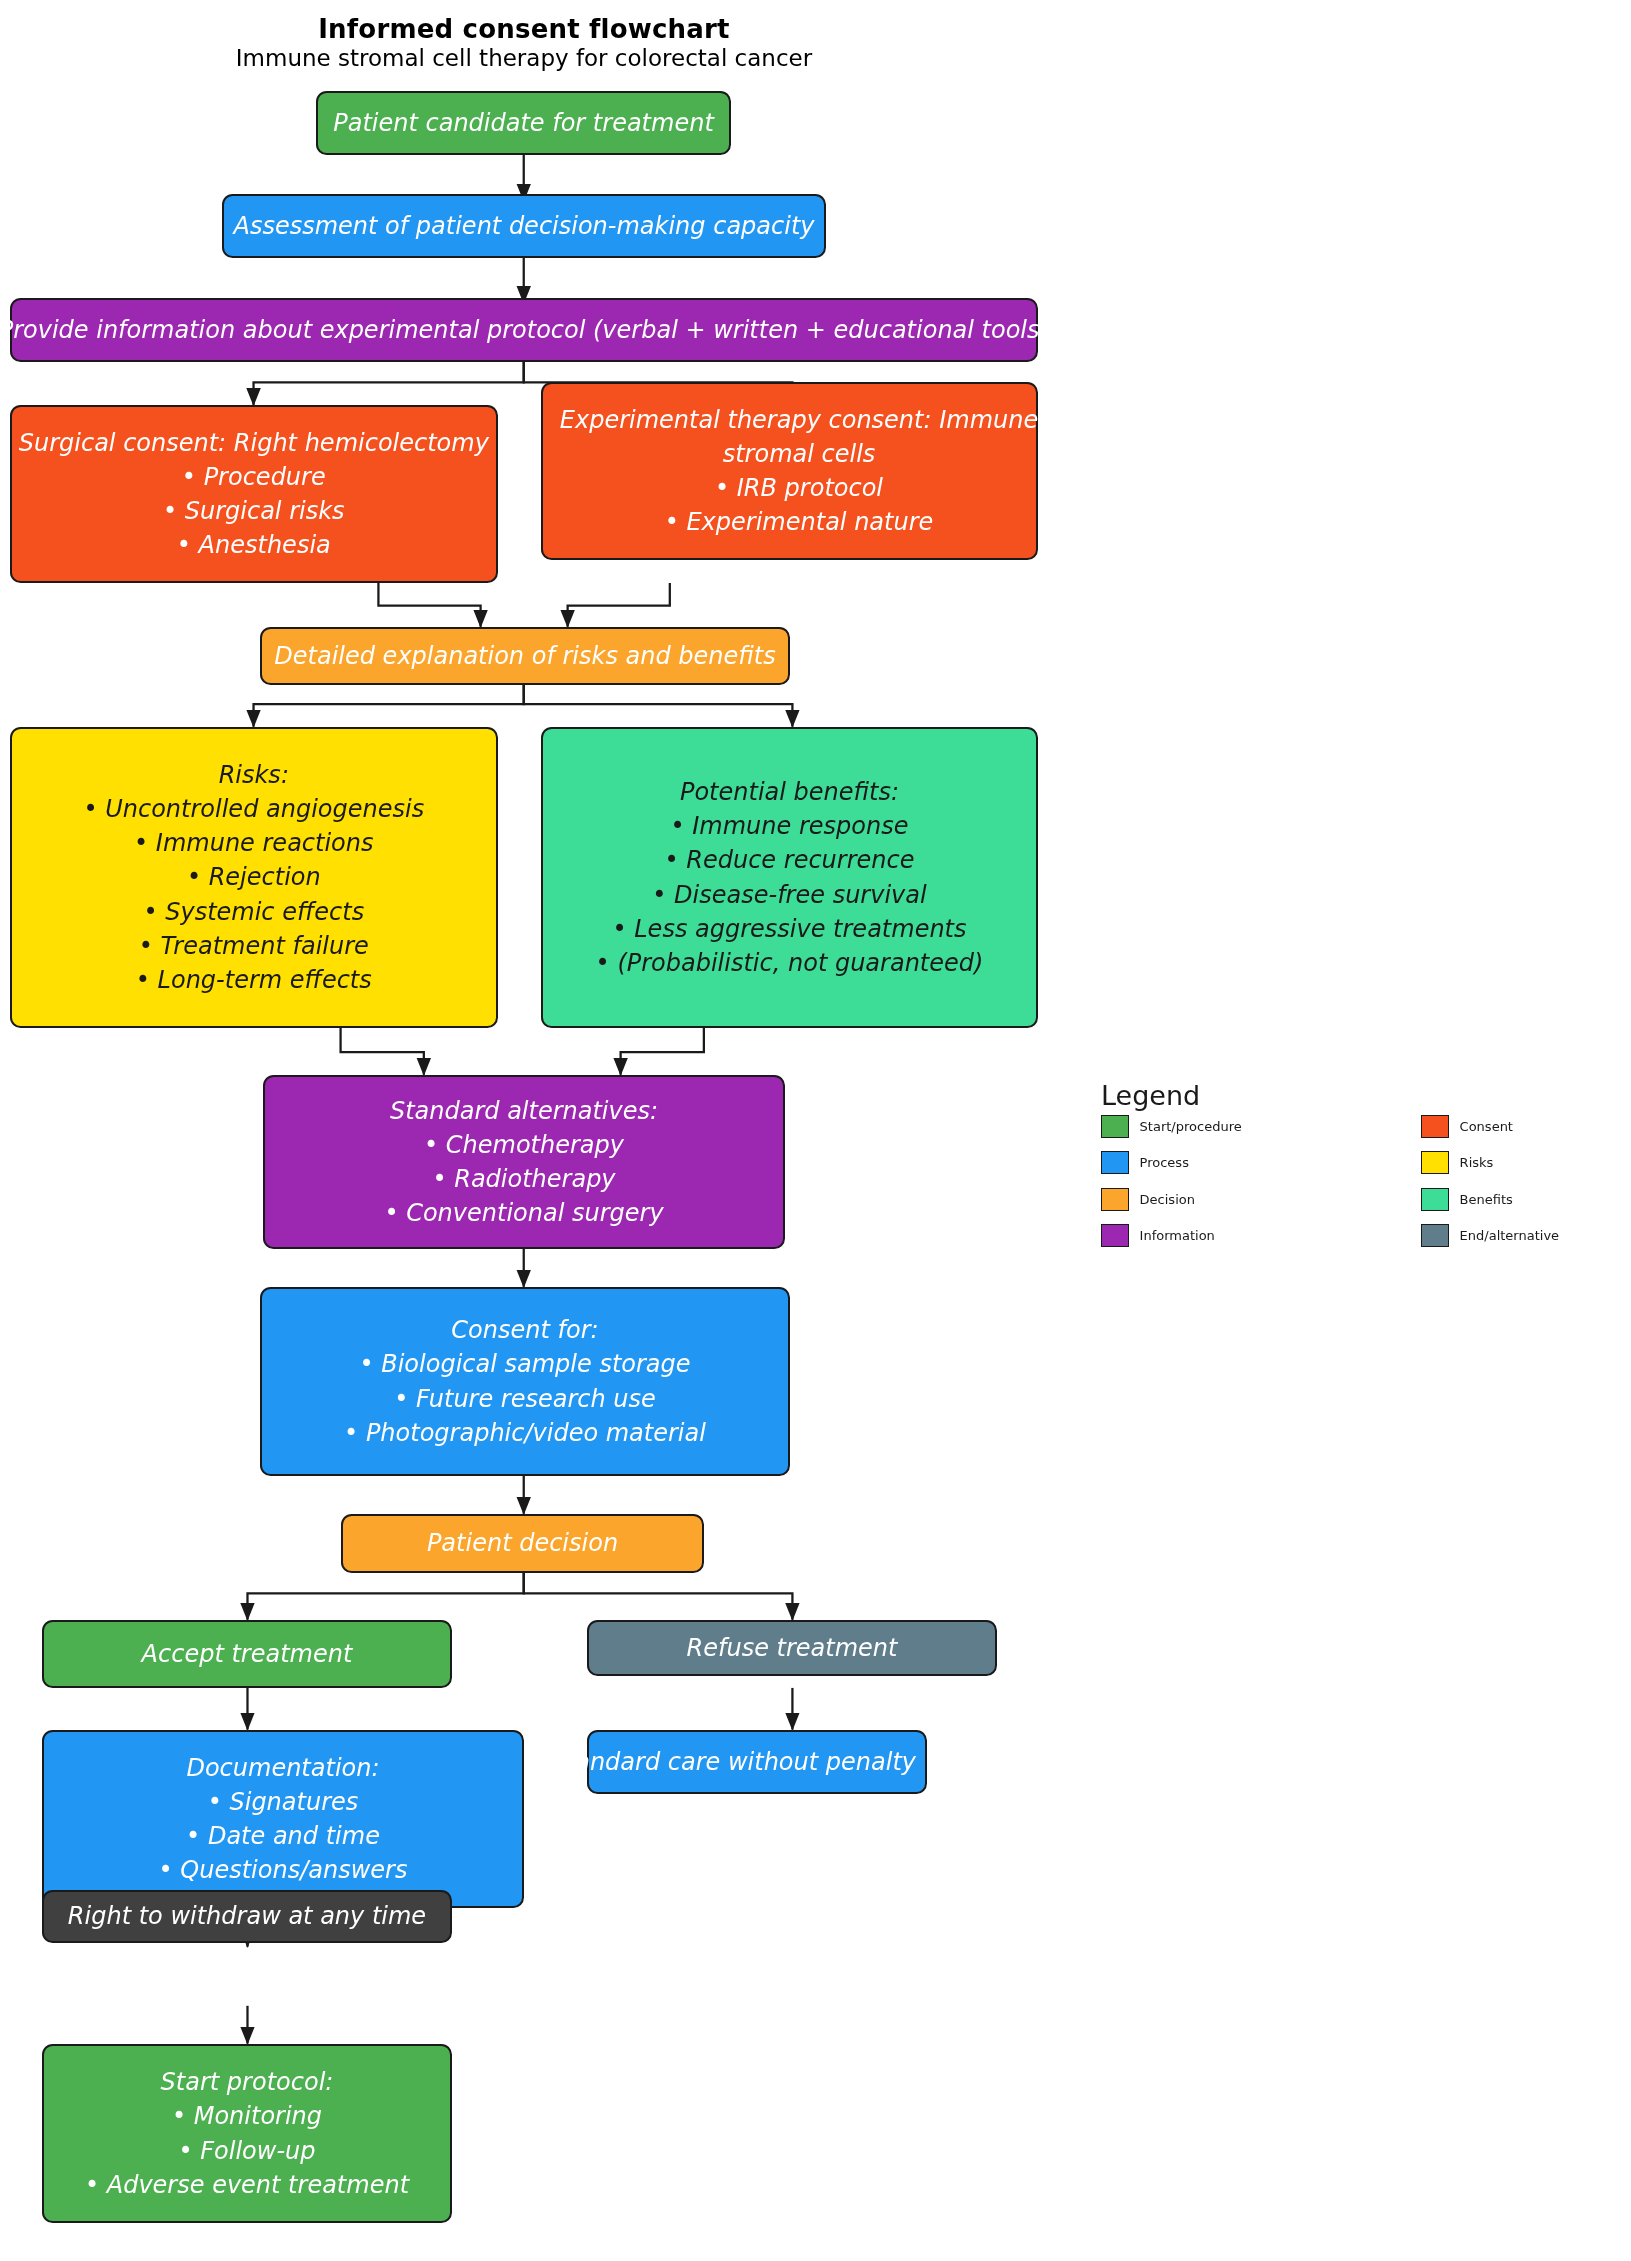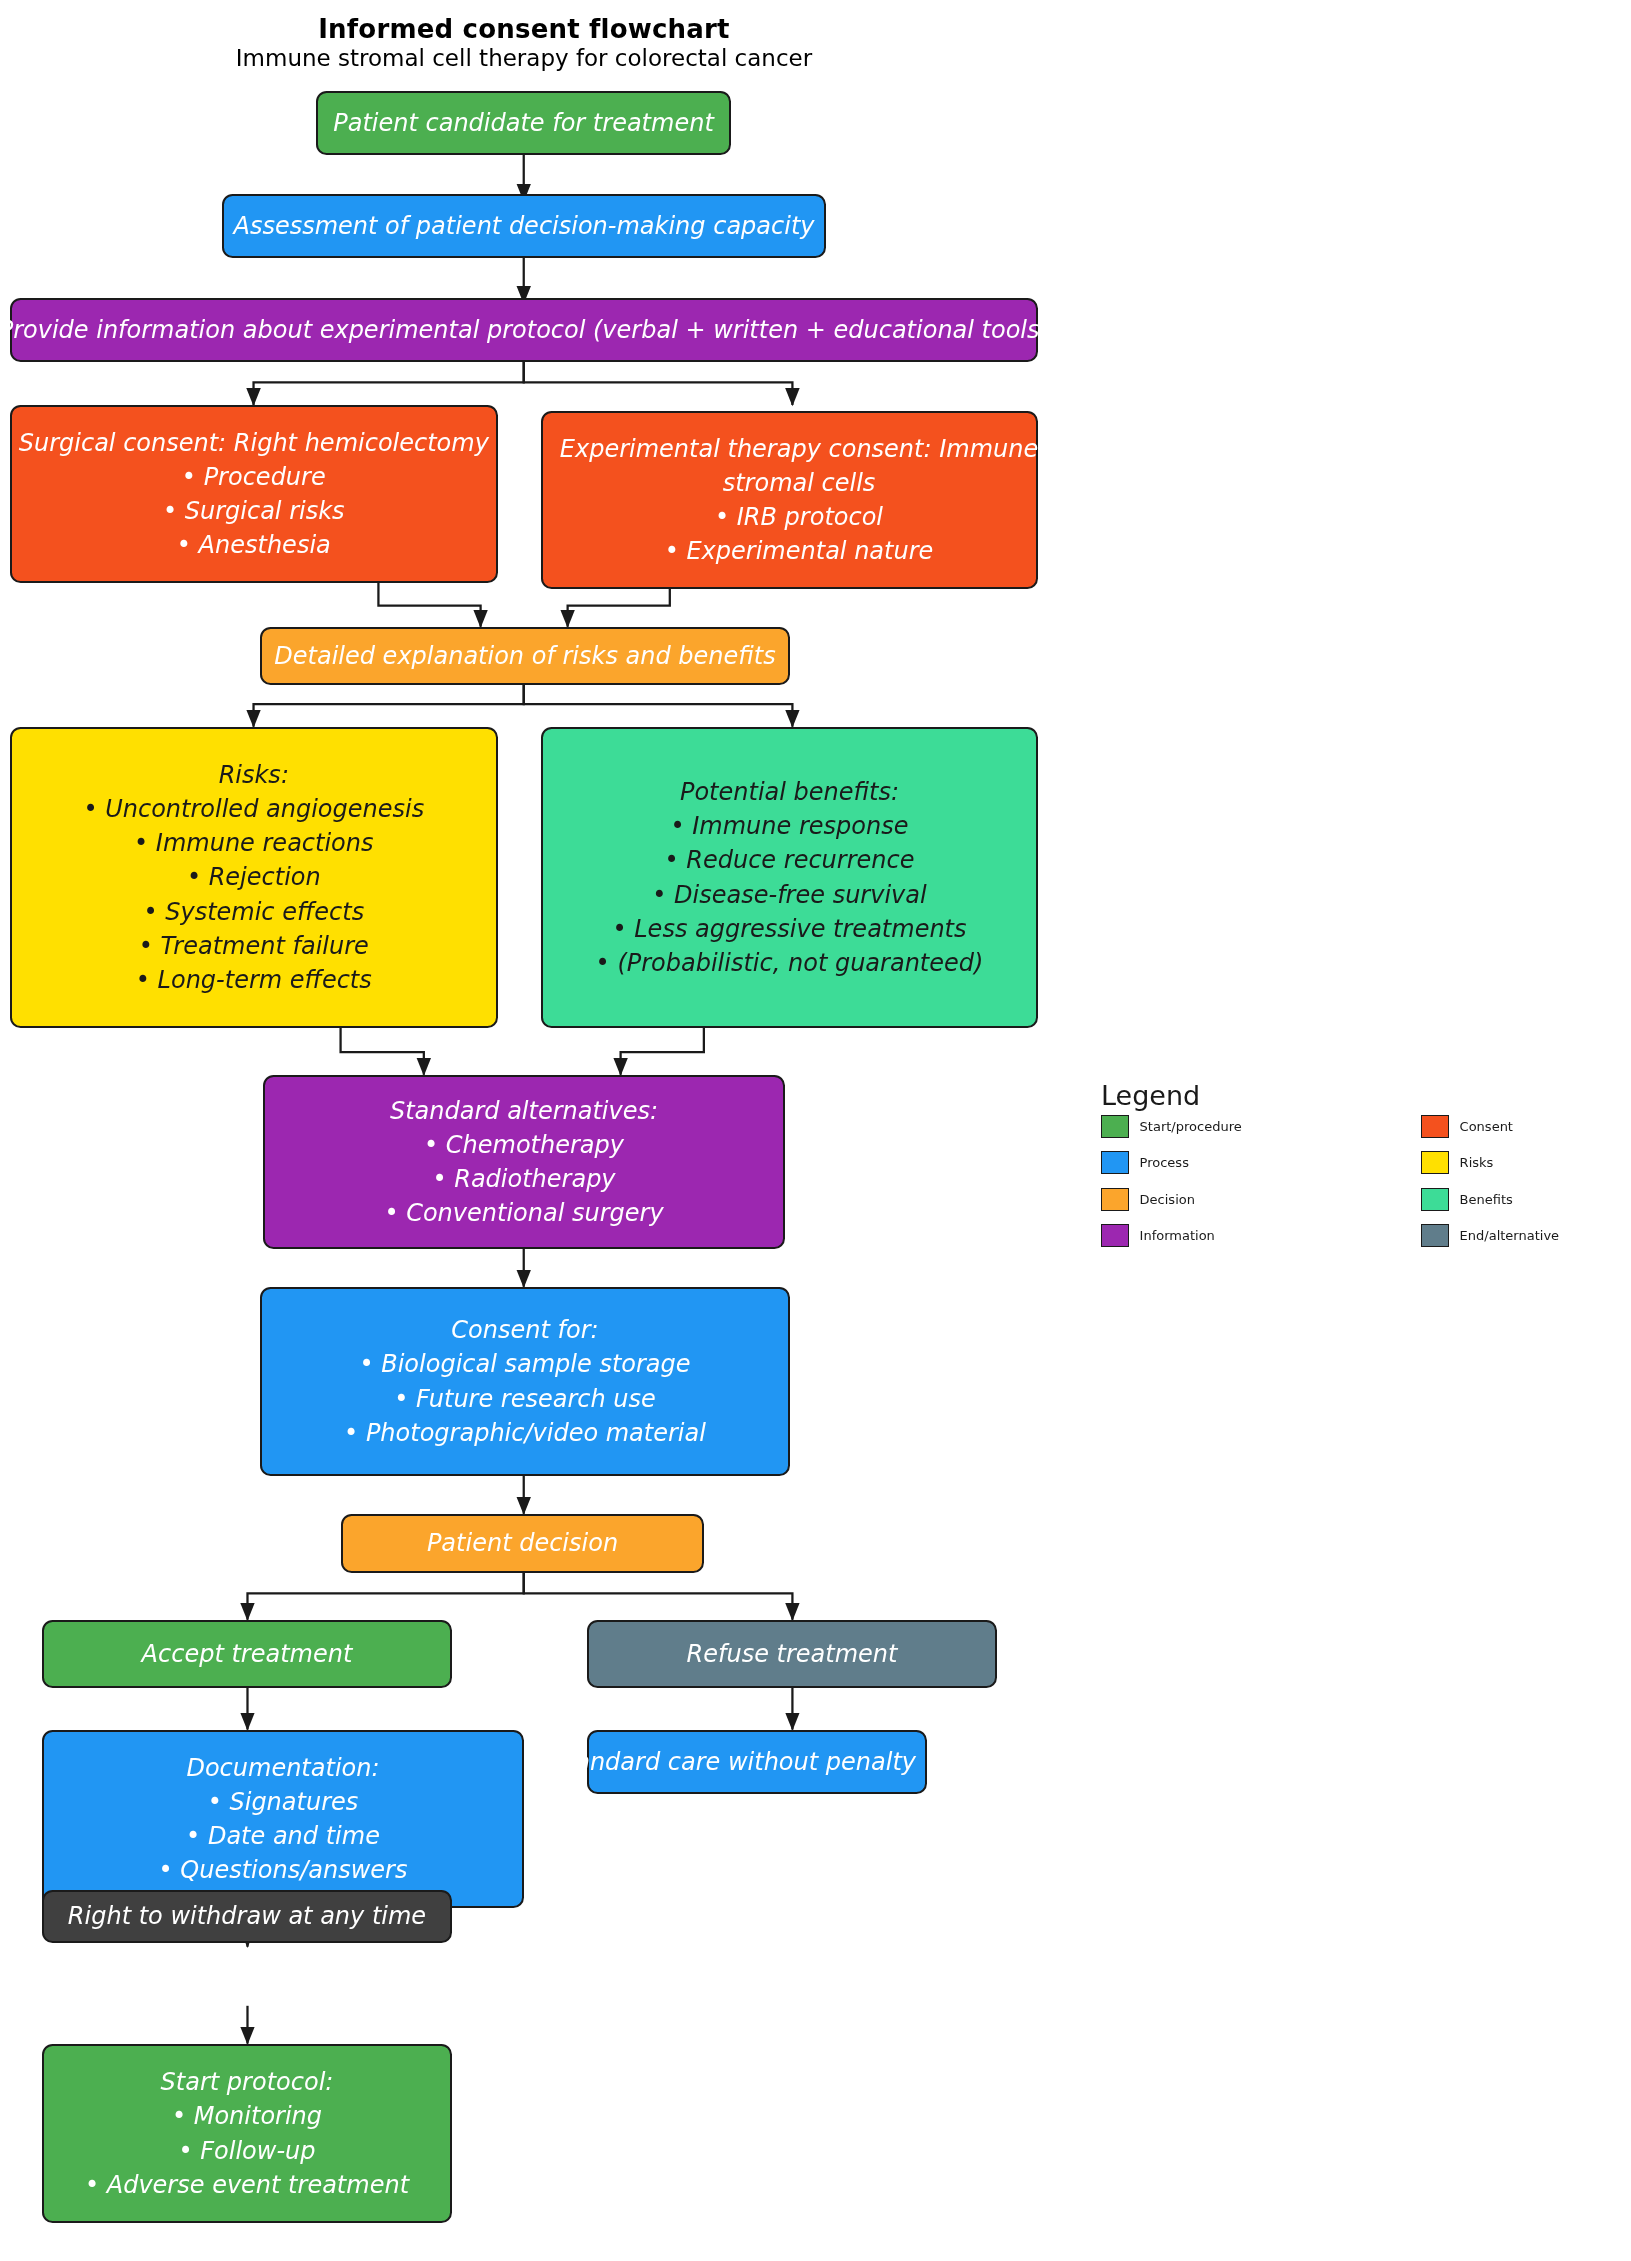--- a/index.html
+++ b/index.html
@@ -154,21 +154,21 @@
     <span class="line">Provide information about experimental protocol (verbal + written + educational tools)</span>
   </div>
 
   <div class="node" style="left:9.8px; top:405px; width:488px; height:178px; background:#f4511e;">
     <span class="line">Surgical consent: Right hemicolectomy</span>
     <span class="line">• Procedure</span>
     <span class="line">• Surgical risks</span>
     <span class="line">• Anesthesia</span>
   </div>
 
-  <div class="node" style="left:541px; top:411px; width:497px; height:178px; background:#f4511e;padding-left:28px;">
+  <div class="node" style="left:541px; top:382px; width:497px; height:178px; background:#f4511e;padding-left:28px;">
     <span class="line">Experimental therapy consent: Immune</span>
     <span class="line">stromal cells</span>
     <span class="line">• IRB protocol</span>
     <span class="line">• Experimental nature</span>
   </div>
 
   <div class="node" style="left:260px; top:627px; width:530px; height:58px; background:#fba52c;">
     <span class="line">Detailed explanation of risks and benefits</span>
   </div>
 
@@ -206,21 +206,21 @@
   </div>
 
   <div class="node" style="left:341px; top:1514px; width:363px; height:59px; background:#fba52c;">
     <span class="line">Patient decision</span>
   </div>
 
   <div class="node" style="left:42px; top:1620px; width:410px; height:68px; background:#4caf50;">
     <span class="line">Accept treatment</span>
   </div>
 
-  <div class="node" style="left:587px; top:1620px; width:410px; height:68px; background:#607d8b;">
+  <div class="node" style="left:587px; top:1620px; width:410px; height:56px; background:#607d8b;">
     <span class="line">Refuse treatment</span>
   </div>
 
   <div class="node" style="left:42px; top:1730px; width:482px; height:178px; background:#2196f3;">
     <span class="line">Documentation:</span>
     <span class="line">• Signatures</span>
     <span class="line">• Date and time</span>
     <span class="line">• Questions/answers</span>
   </div>
 

